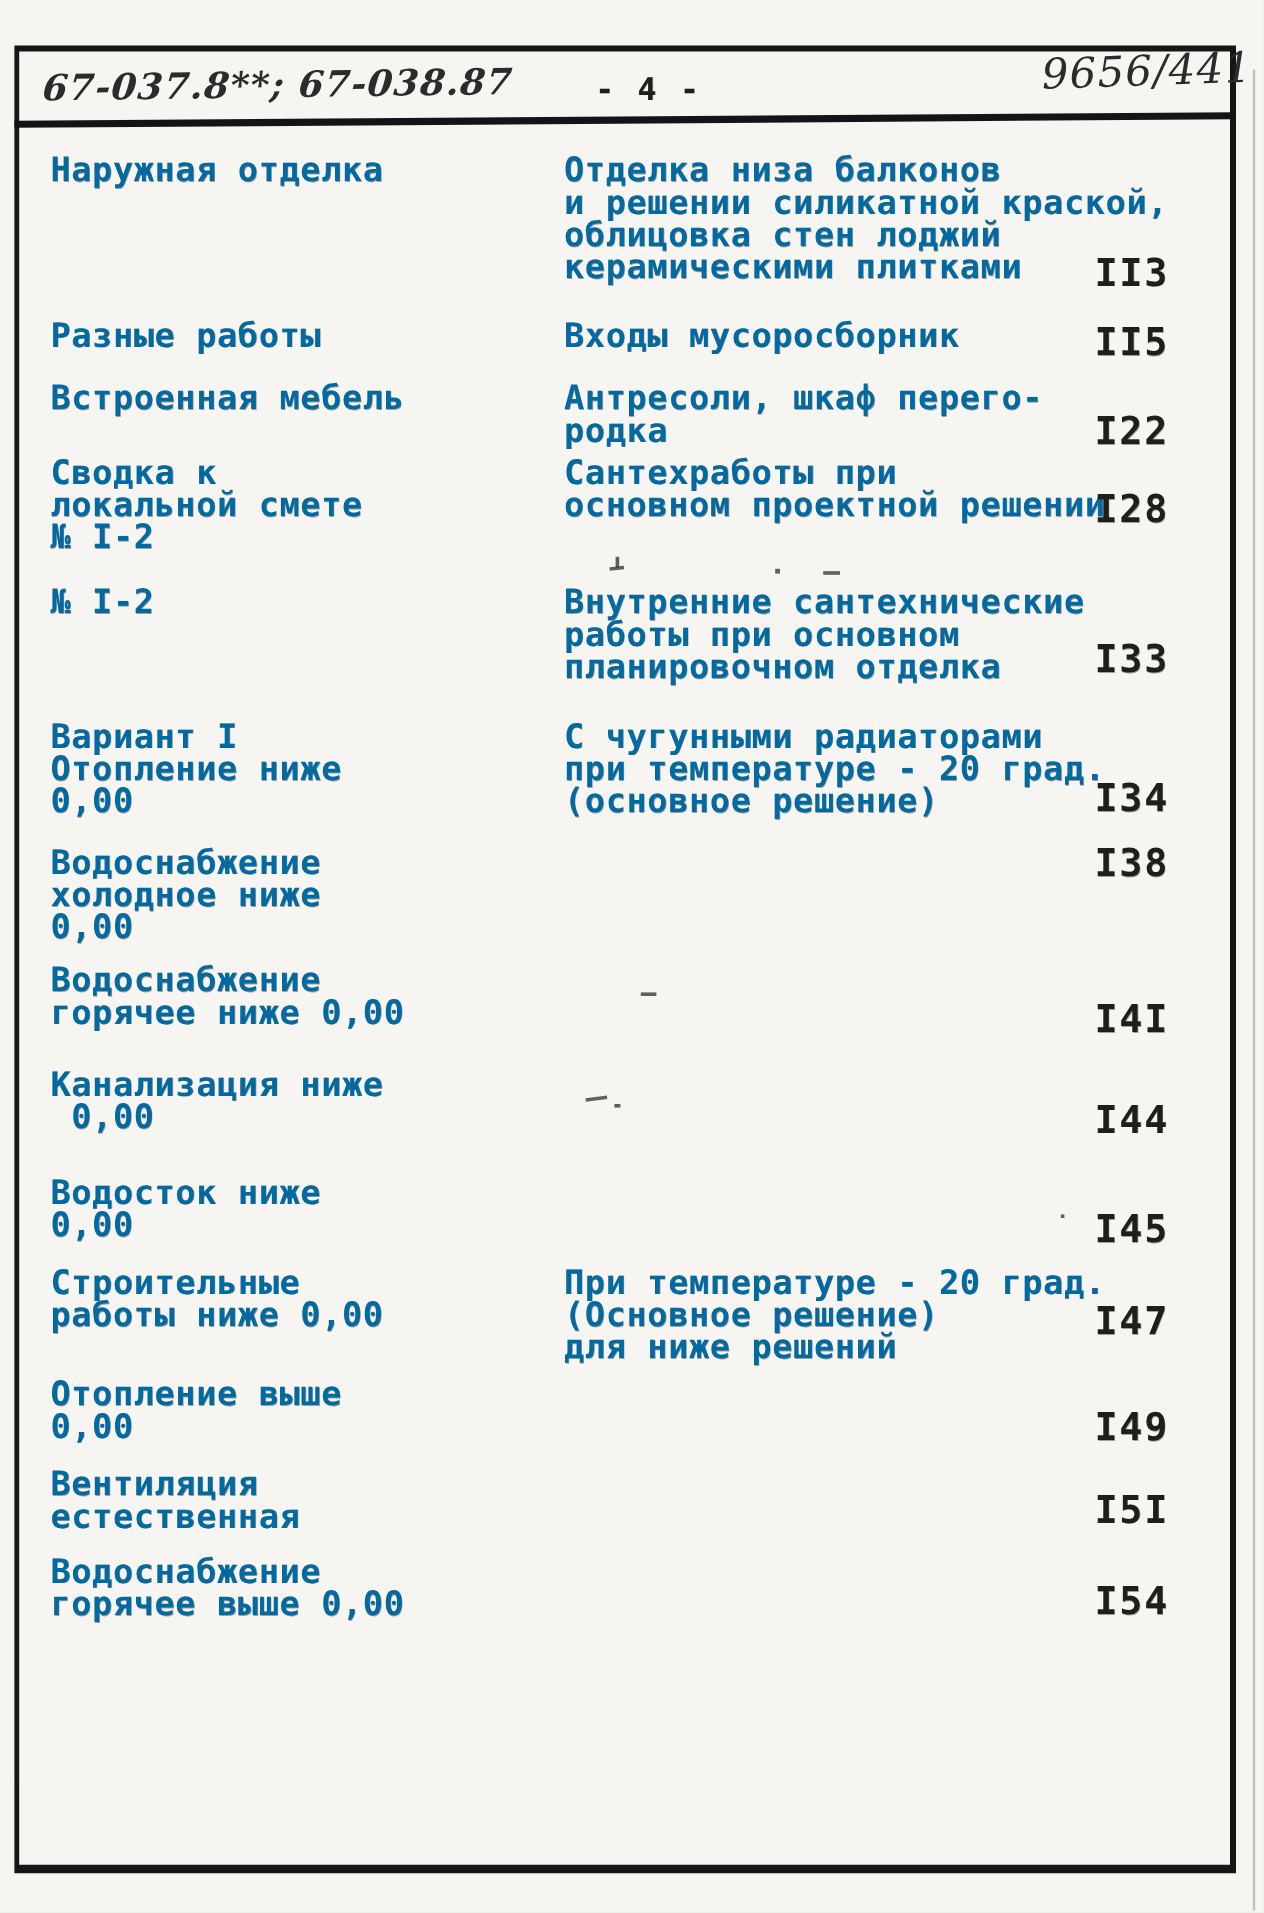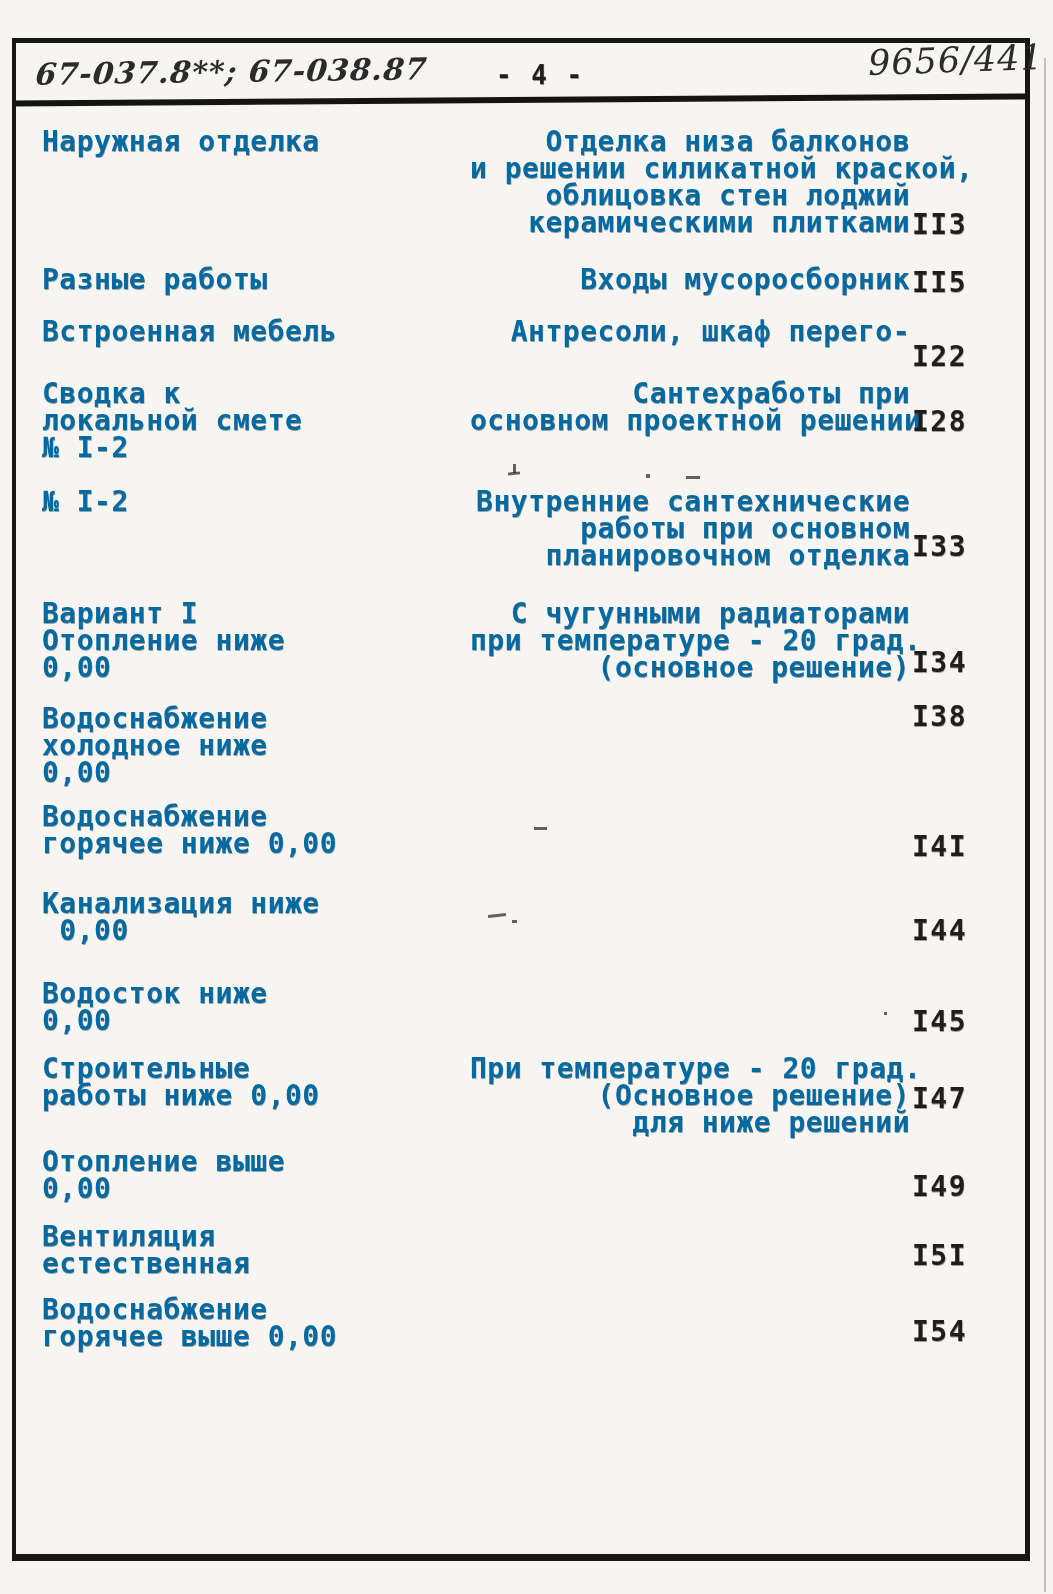--- a/index.html
+++ b/index.html
@@ -38,29 +38,29 @@
     transform:rotate(-2deg); white-space:pre;
   }
   .header-rule {
     position:absolute; left:12px; top:97px; width:1018px; height:6px;
     background:#141414; transform:rotate(-0.4deg);
   }
   
   .row { position:absolute; left:0; width:1053px; }
   .cell { position:absolute; top:0; }
   .cell.left  { left:42px;  width:410px; }
-  .cell.right { left:470px; width:440px;text-align:right; }
+  .cell.right { left:470px; width:440px; }
   .ln {
     white-space:pre; font-size:28px; line-height:27px; font-weight:bold;
     color:#0369a1; letter-spacing:0.5px;
     text-shadow:0.5px 0.5px 0 rgba(30,30,30,.4);
   }
   .pageno {
     position:absolute; left:912px;
-    font-size:28px; font-weight:bold; color:#1f1e1c; letter-spacing:1.5px;
+    font-size:32px; font-weight:bold; color:#1f1e1c; letter-spacing:1.5px;
     text-shadow:0.5px 0.5px 0 rgba(30,30,30,.4); white-space:pre;
   }
   
   .artifact { position:absolute; background:rgba(45,45,42,.75); }
 </style>
 </head>
 <body>
 
 <div class="page">
   <div class="frame"></div>
@@ -93,20 +93,21 @@
     </div>
     <div class="pageno" style="top:0px">II5</div>
   </div>
 
   <div class="row" style="top:318px">
     <div class="cell left">
       <div class="ln">Встроенная мебель</div>
     </div>
     <div class="cell right">
       <div class="ln">Антресоли, шкаф перего-</div>
+      <div class="ln">родка</div>
     </div>
     <div class="pageno" style="top:22px">I22</div>
   </div>
 
   <div class="row" style="top:380px">
     <div class="cell left">
       <div class="ln">Сводка к</div>
       <div class="ln">локальной смете</div>
       <div class="ln">№ I-2</div>
     </div>

